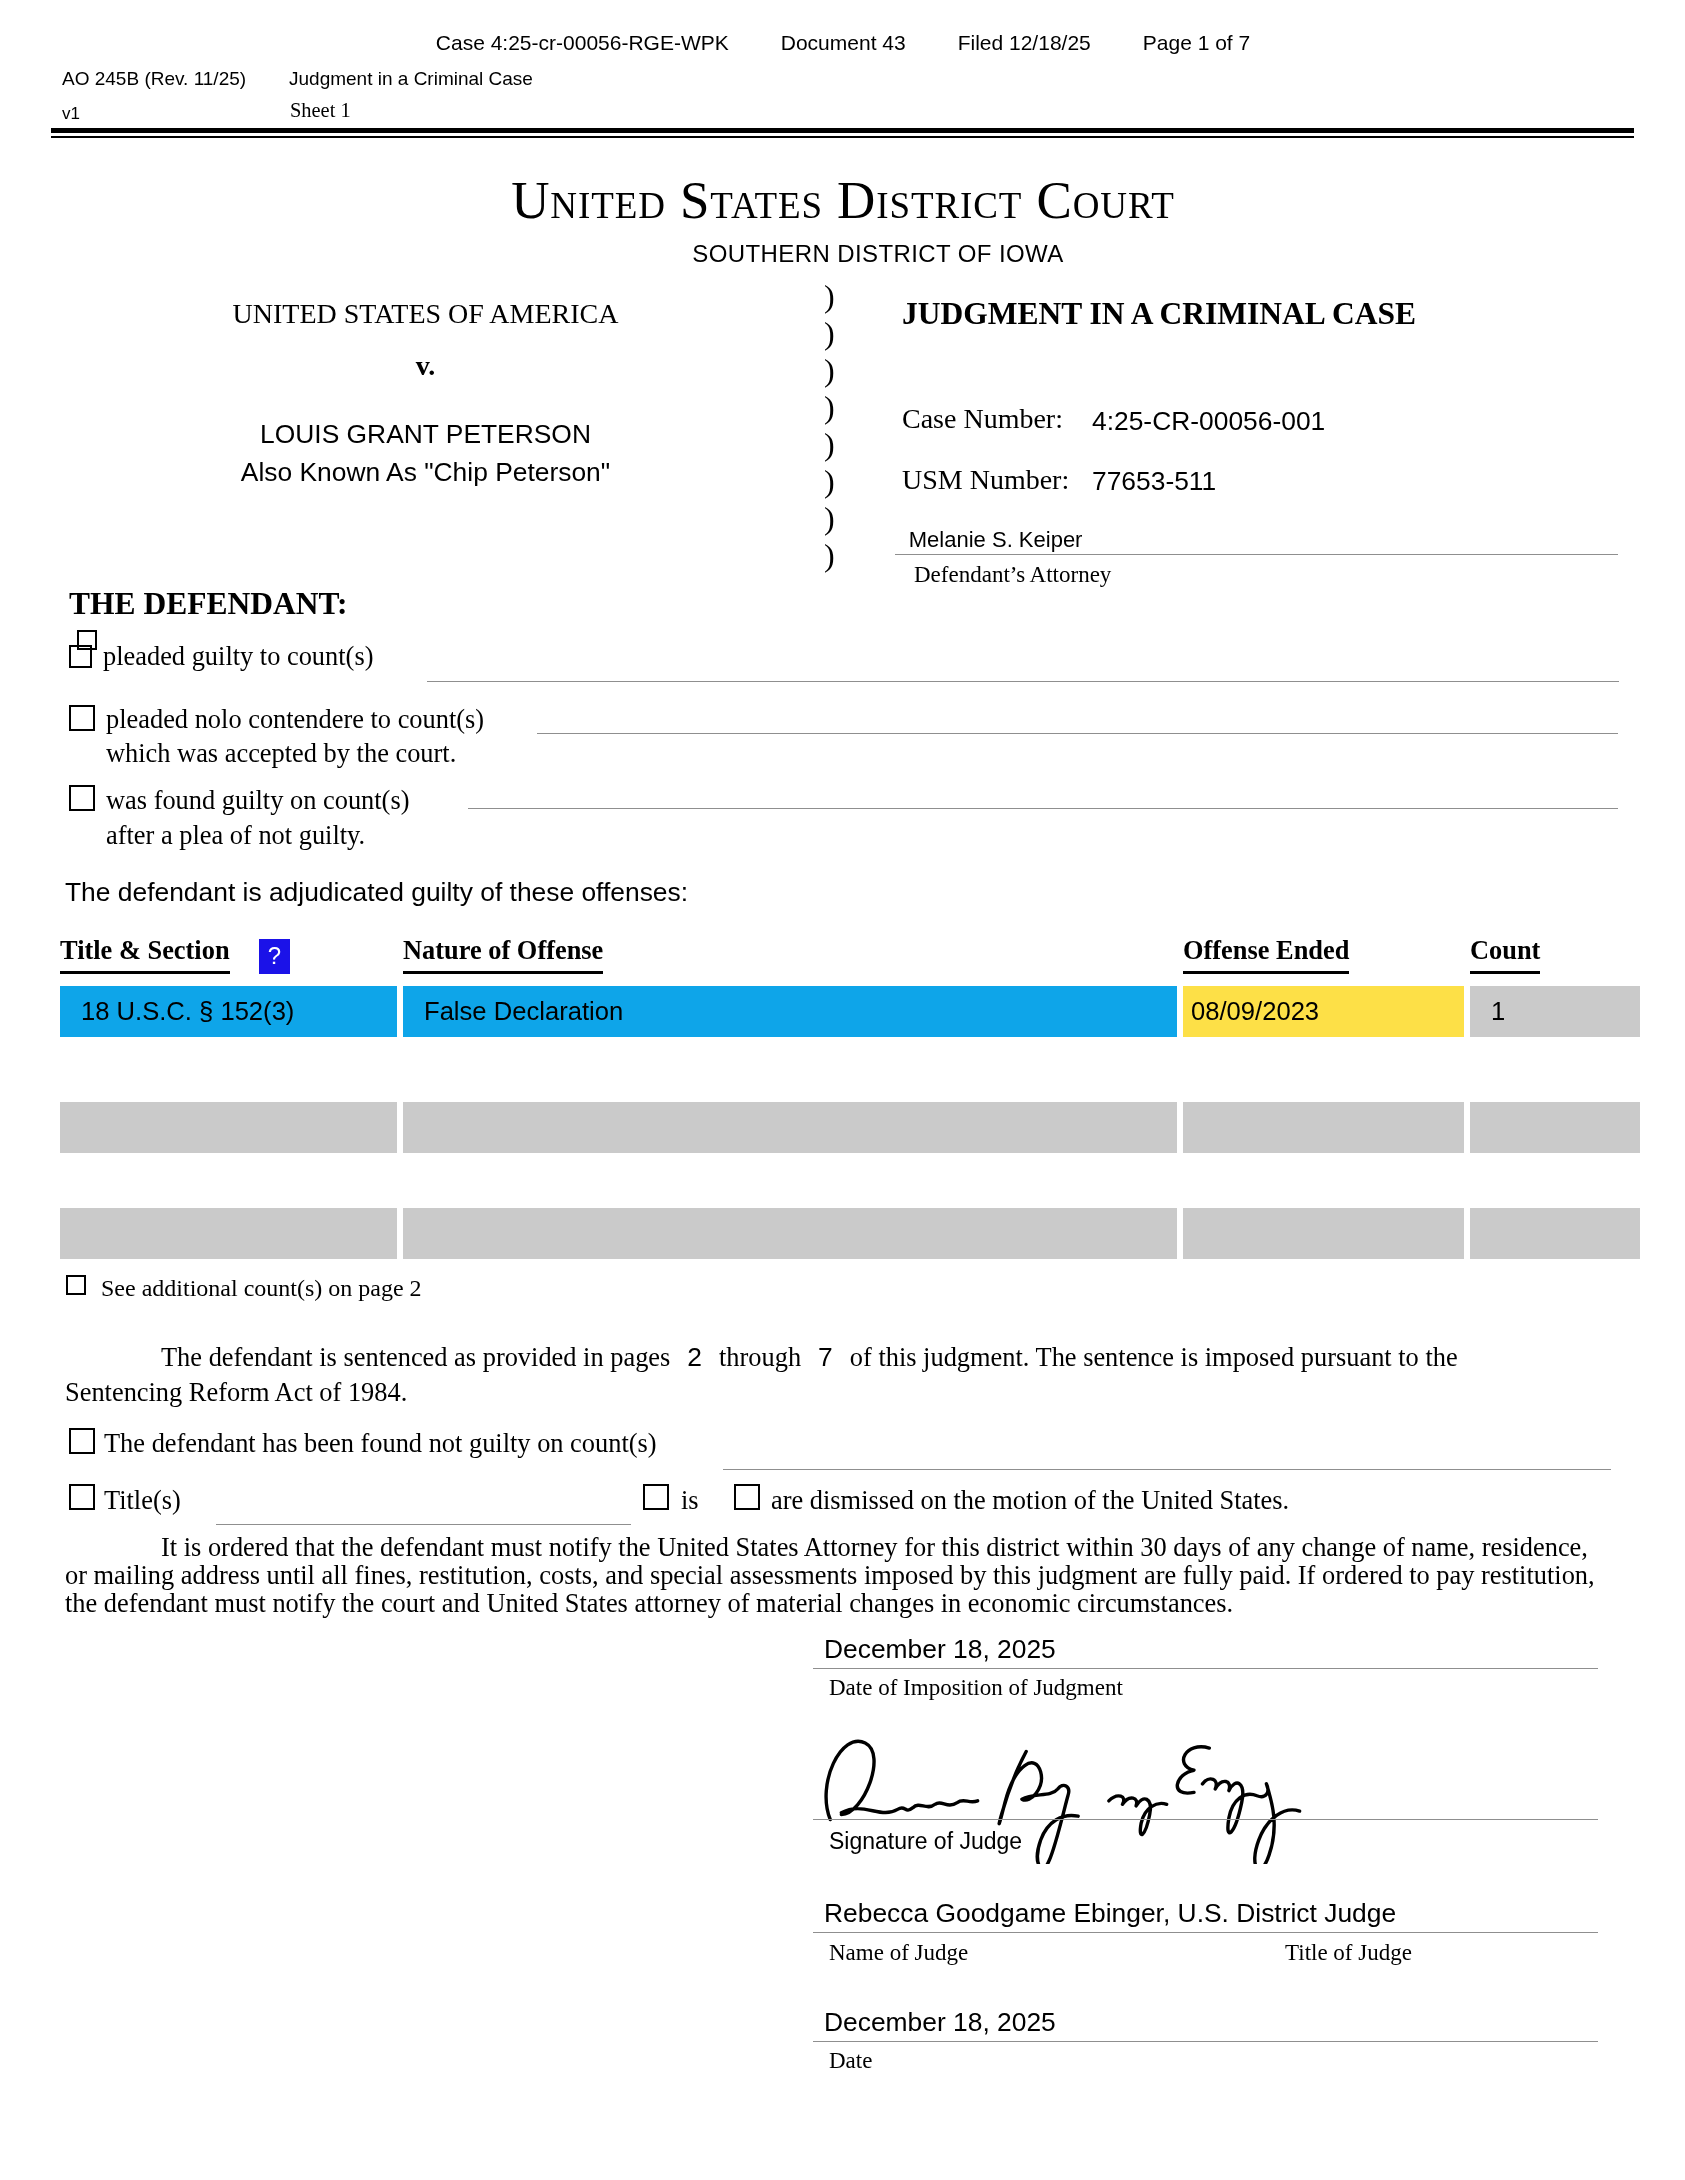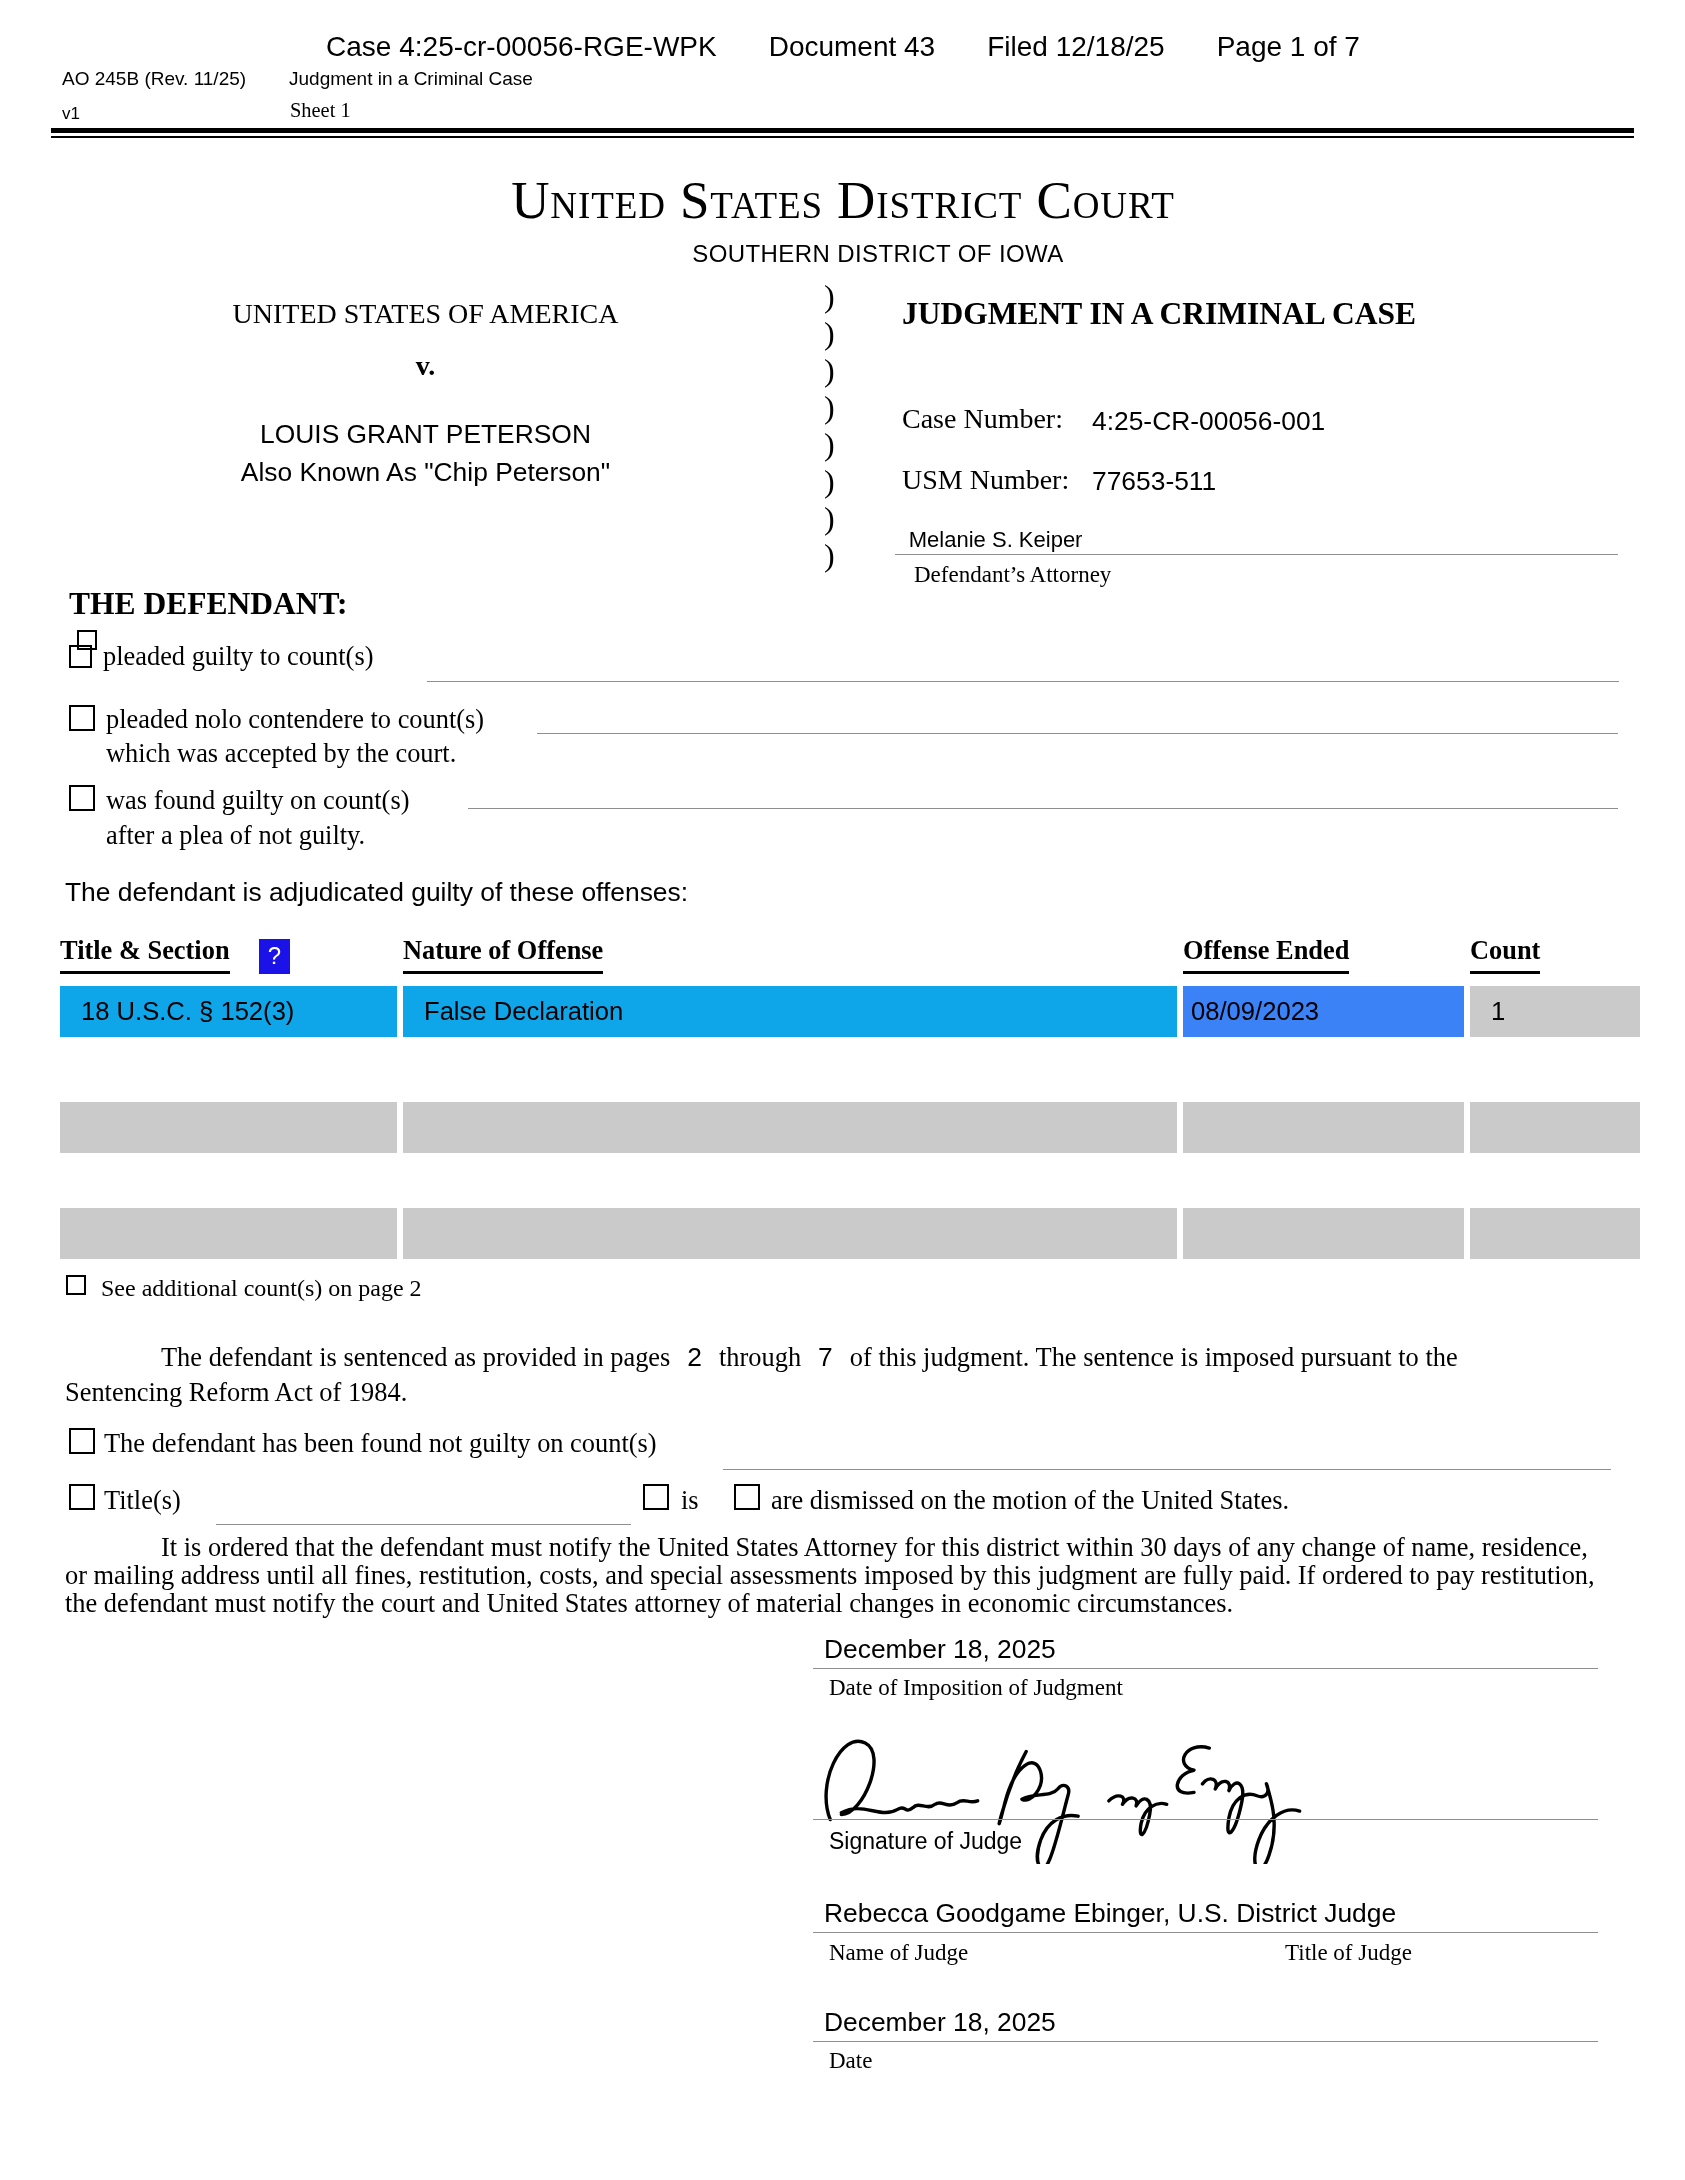--- a/index.html
+++ b/index.html
@@ -3,21 +3,21 @@
 <meta charset="utf-8">
 <style>
   html,body{margin:0;padding:0;background:#e8e8e8;}
   .page{position:relative;width:1686px;height:2181px;background:#ffffff;color:#000;
         font-family:"Liberation Serif",serif;overflow:hidden;}
   .abs{position:absolute;}
   .sans{font-family:"Liberation Sans",sans-serif;}
 
   
   .stamp{top:31px;left:0;width:100%;display:flex;justify-content:center;gap:52px;
-         font-size:28px;font-family:"Liberation Sans",sans-serif;}
+         font-size:21px;font-family:"Liberation Sans",sans-serif;}
   .formline{top:68px;left:62px;font-size:19px;font-family:"Liberation Sans",sans-serif;}
   .formtitle{left:227px;position:absolute;top:0;white-space:nowrap;}
   .vcode{top:104px;left:62px;font-size:17px;font-family:"Liberation Sans",sans-serif;}
   .sheet{top:99px;left:290px;font-size:20.4px;}
   .top-rule{left:51px;top:128px;width:1583px;height:3.4px;border-top:5.1px solid #000;border-bottom:2.6px solid #000;}
 
   .court-title{top:170px;left:0;width:100%;text-align:center;font-size:53px;
                font-variant:small-caps;letter-spacing:0.9px;}
   .district{top:240px;left:0;width:100%;text-align:center;font-size:24px;
             font-family:"Liberation Sans",sans-serif;letter-spacing:0.4px;margin-left:35px;}
@@ -162,21 +162,21 @@
       <span class="ht">Offense Ended</span>
     </div>
     <div class="thcell">
       <span class="ht">Count</span>
     </div>
   </div>
 
   <div class="abs trow row1">
     <div class="tcell" style="background:#0ea5e9;">18 U.S.C. § 152(3)</div>
     <div class="tcell" style="background:#0ea5e9;">False Declaration</div>
-    <div class="tcell" style="background:#3b82f6;padding-left:8px;">08/09/2023</div>
+    <div class="tcell" style="background:#fde047;padding-left:8px;">08/09/2023</div>
     <div class="tcell" style="background:#cacaca;">1</div>
   </div>
   <div class="abs trow row2">
     <div class="tcell" style="background:#cacaca;"></div>
     <div class="tcell" style="background:#cacaca;"></div>
     <div class="tcell" style="background:#cacaca;"></div>
     <div class="tcell" style="background:#cacaca;"></div>
   </div>
   <div class="abs trow row3">
     <div class="tcell" style="background:#cacaca;"></div>

